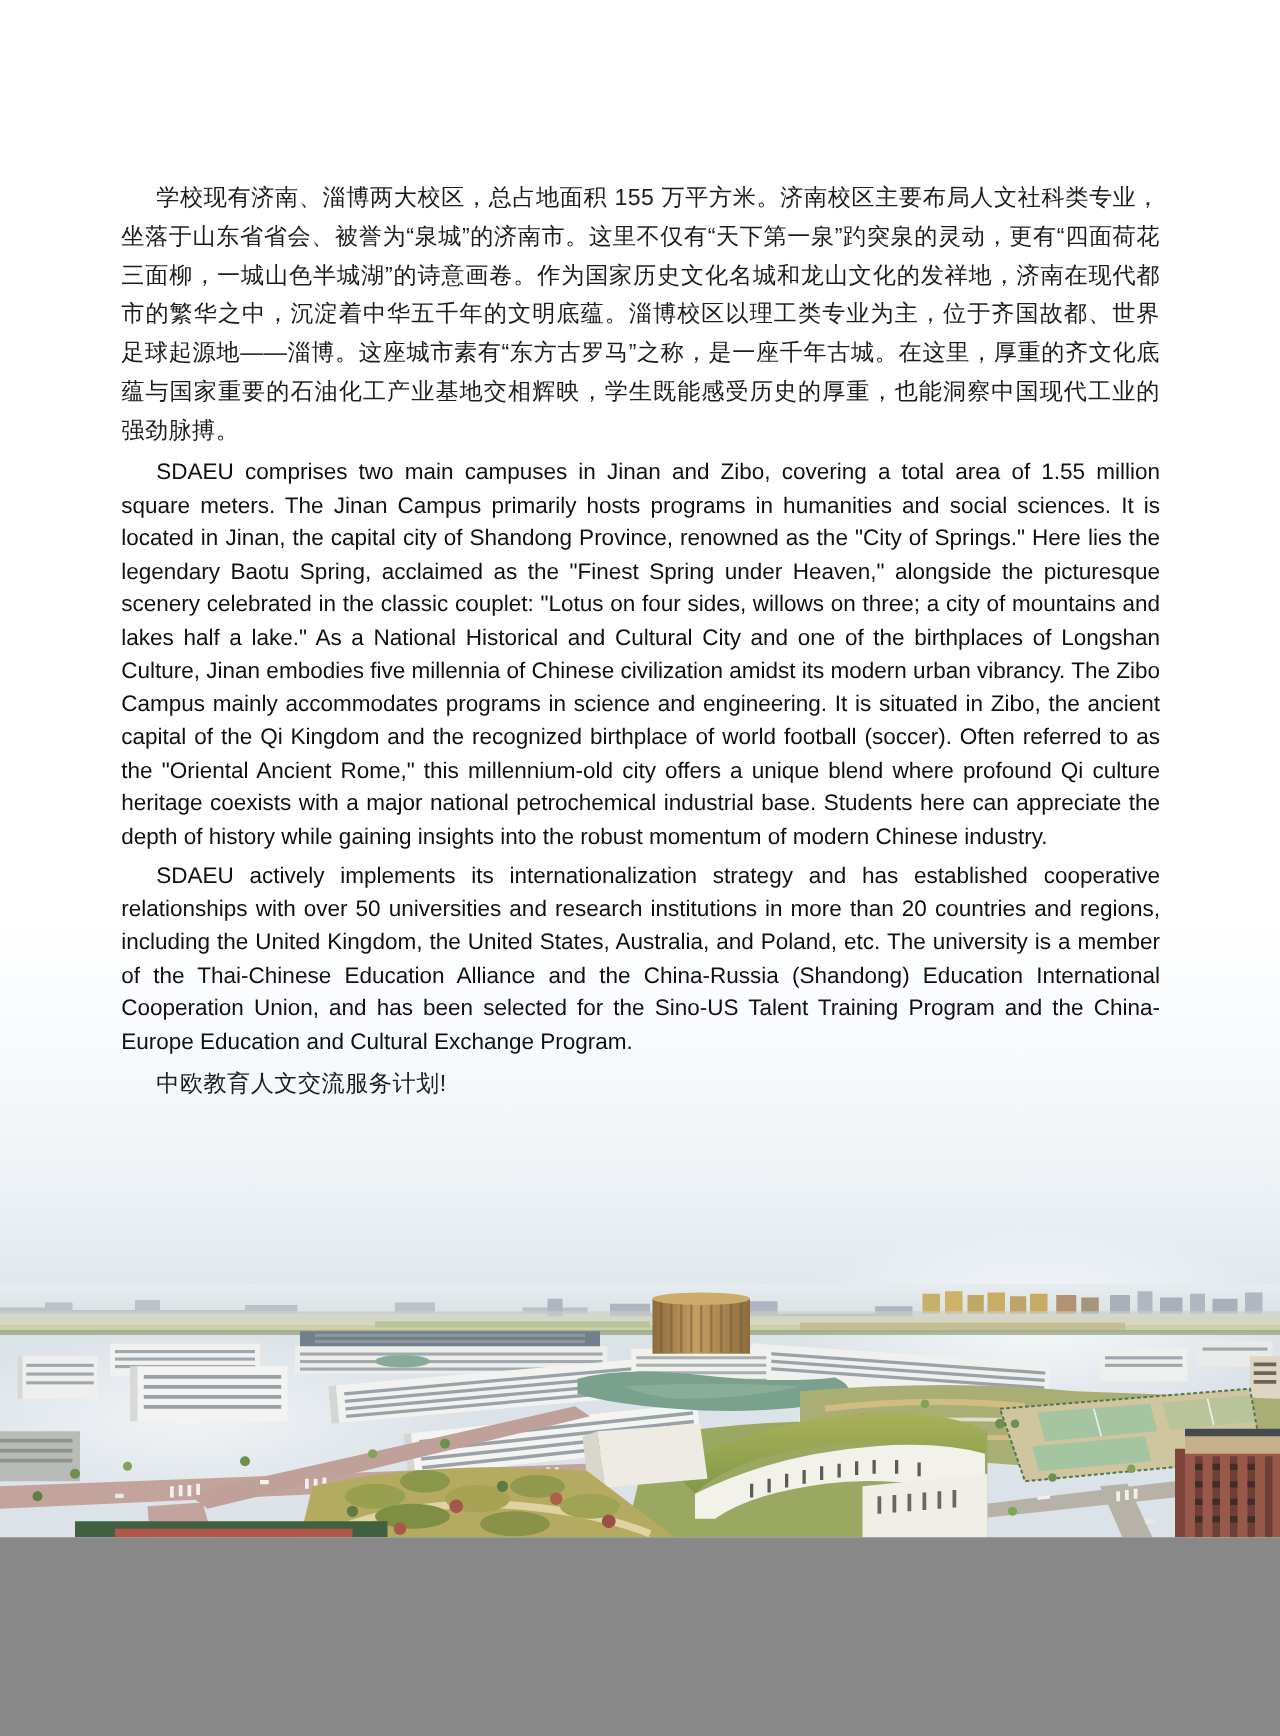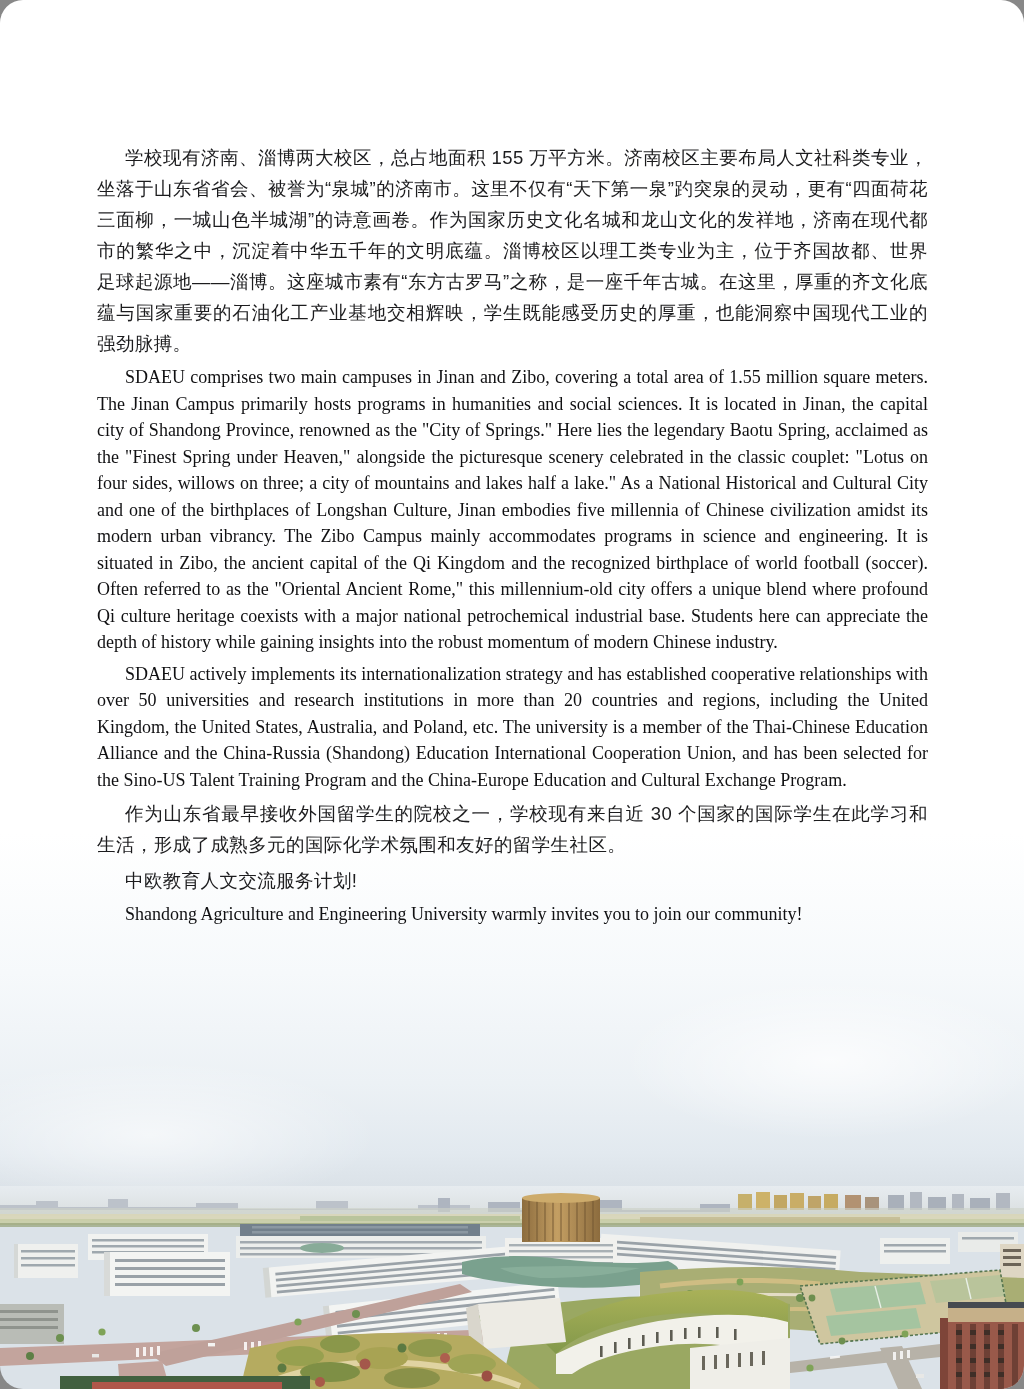--- a/index.html
+++ b/index.html
@@ -1,46 +1,45 @@
 <!DOCTYPE html>
 <html><head>
 <meta charset="utf-8">
 <style>
   html,body{margin:0;padding:0;}
   body{background:#888;}
   .page{
     position:relative;
-    width:1024px;height:1389px;
+    width:1024px;height:1230px;
     margin:0 auto;
     overflow:hidden;
     background:linear-gradient(180deg,
       #ffffff 0%, #ffffff 60%,
       #f6f9fb 70%, #ecf1f5 78%,
       #e2e9ef 83%, #dbe2e8 85.4%);
     font-family:"Liberation Sans", sans-serif;
-    border-radius:23px;
   }
   .cloud{position:absolute;pointer-events:none;}
   .cloud1{left:620px;top:980px;width:420px;height:160px;
     background:radial-gradient(ellipse at center, rgba(255,255,255,.75), rgba(255,255,255,0) 70%);}
   .cloud2{left:-80px;top:1060px;width:460px;height:150px;
     background:radial-gradient(ellipse at center, rgba(255,255,255,.6), rgba(255,255,255,0) 70%);}
   .text-column{
     position:absolute;left:97px;top:142px;width:831px;
   }
   .text-column p{margin:0 0 5px 0;text-align:justify;}
   p.zh{
     font-family:"Liberation Sans", sans-serif;
     font-size:18.5px;line-height:31px;
     letter-spacing:.4px;
     color:#1c1c1e;
     text-indent:28px;
   }
   p.en{
-    font-family:Liberation Serif, serif;
+    font-family:Liberation Sans, sans-serif;
     font-size:18px;line-height:26.5px;
     color:#101012;
     text-indent:28px;
   }
   .photo{
     position:absolute;left:0;bottom:0;width:1024px;height:203px;
   }
   .photo svg{display:block;width:1024px;height:203px;}
 </style>
 </head>
@@ -48,23 +47,21 @@
 
 <div class="page">
 
   <div class="cloud cloud1"></div>
   <div class="cloud cloud2"></div>
 
   <div class="text-column">
     <p class="zh">学校现有济南、淄博两大校区，总占地面积 155 万平方米。济南校区主要布局人文社科类专业，坐落于山东省省会、被誉为“泉城”的济南市。这里不仅有“天下第一泉”趵突泉的灵动，更有“四面荷花三面柳，一城山色半城湖”的诗意画卷。作为国家历史文化名城和龙山文化的发祥地，济南在现代都市的繁华之中，沉淀着中华五千年的文明底蕴。淄博校区以理工类专业为主，位于齐国故都、世界足球起源地——淄博。这座城市素有“东方古罗马”之称，是一座千年古城。在这里，厚重的齐文化底蕴与国家重要的石油化工产业基地交相辉映，学生既能感受历史的厚重，也能洞察中国现代工业的强劲脉搏。</p>
     <p class="en">SDAEU comprises two main campuses in Jinan and Zibo, covering a total area of 1.55 million square meters. The Jinan Campus primarily hosts programs in humanities and social sciences. It is located in Jinan, the capital city of Shandong Province, renowned as the "City of Springs." Here lies the legendary Baotu Spring, acclaimed as the "Finest Spring under Heaven," alongside the picturesque scenery celebrated in the classic couplet: "Lotus on four sides, willows on three; a city of mountains and lakes half a lake." As a National Historical and Cultural City and one of the birthplaces of Longshan Culture, Jinan embodies five millennia of Chinese civilization amidst its modern urban vibrancy. The Zibo Campus mainly accommodates programs in science and engineering. It is situated in Zibo, the ancient capital of the Qi Kingdom and the recognized birthplace of world football (soccer). Often referred to as the "Oriental Ancient Rome," this millennium-old city offers a unique blend where profound Qi culture heritage coexists with a major national petrochemical industrial base. Students here can appreciate the depth of history while gaining insights into the robust momentum of modern Chinese industry.</p>
     <p class="en">SDAEU actively implements its internationalization strategy and has established cooperative relationships with over 50 universities and research institutions in more than 20 countries and regions, including the United Kingdom, the United States, Australia, and Poland, etc. The university is a member of the Thai-Chinese Education Alliance and the China-Russia (Shandong) Education International Cooperation Union, and has been selected for the Sino-US Talent Training Program and the China-Europe Education and Cultural Exchange Program.</p>
-    <p class="zh">作为山东省最早接收外国留学生的院校之一，学校现有来自近 30 个国家的国际学生在此学习和生活，形成了成熟多元的国际化学术氛围和友好的留学生社区。</p>
     <p class="zh">中欧教育人文交流服务计划!</p>
-    <p class="en">Shandong Agriculture and Engineering University warmly invites you to join our community!</p>
   </div>
 
   <div class="photo">
     <svg viewBox="0 0 1024 203" preserveAspectRatio="none" xmlns="http://www.w3.org/2000/svg">
       <defs>
         <linearGradient id="skyG" x1="0" y1="0" x2="0" y2="1">
           <stop offset="0" stop-color="#e7ecf0"></stop>
             <stop offset="1" stop-color="#d6dbdb"></stop>
         </linearGradient>
         <linearGradient id="drumG" x1="0" y1="0" x2="1" y2="0">

